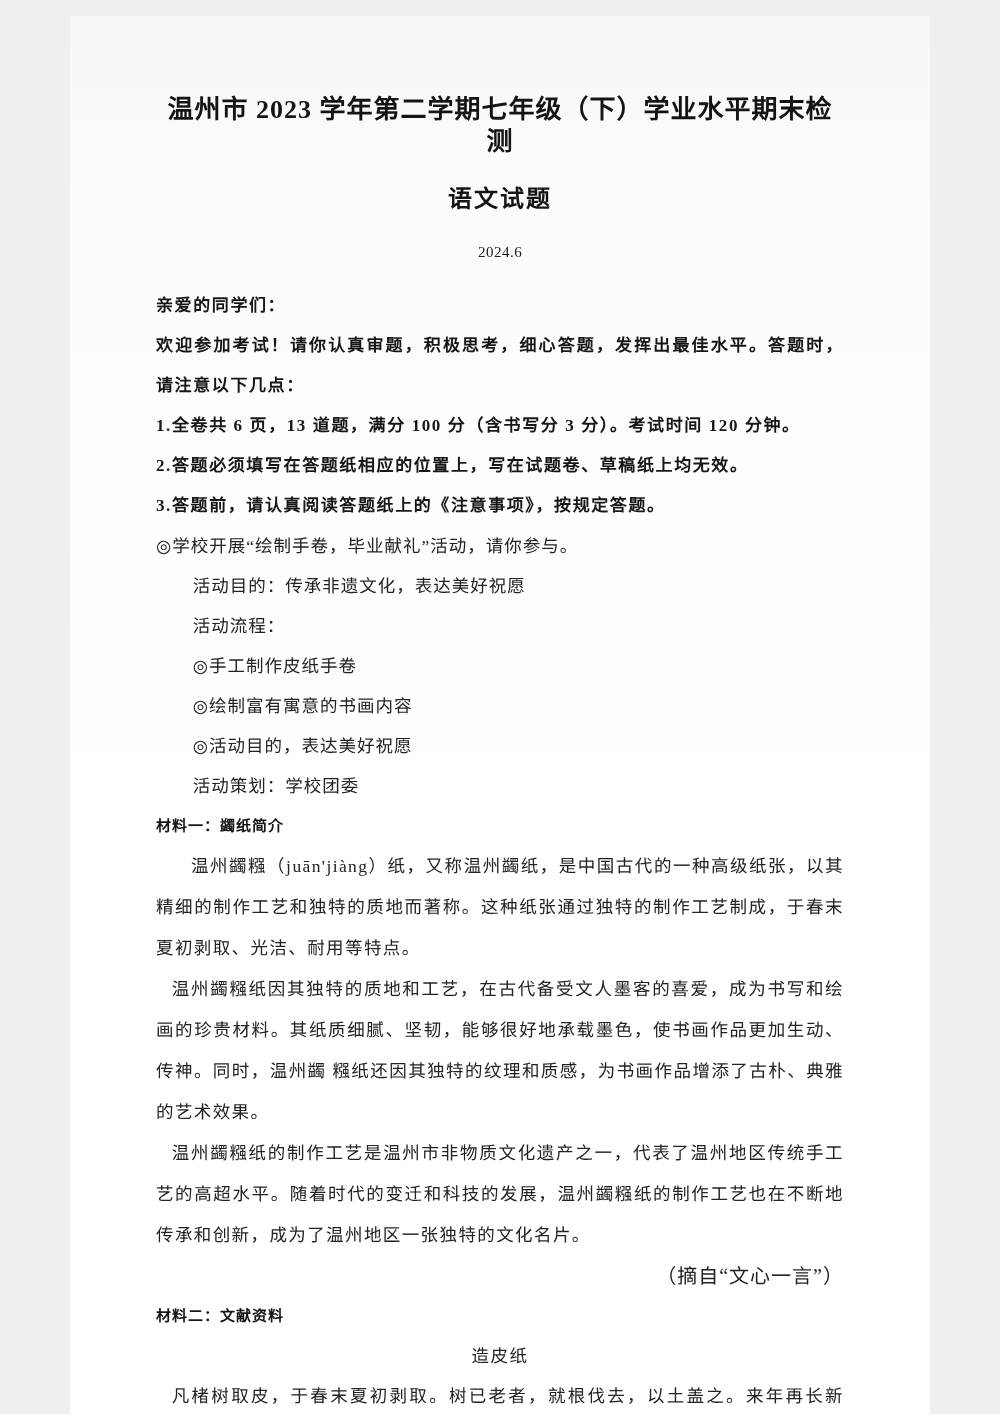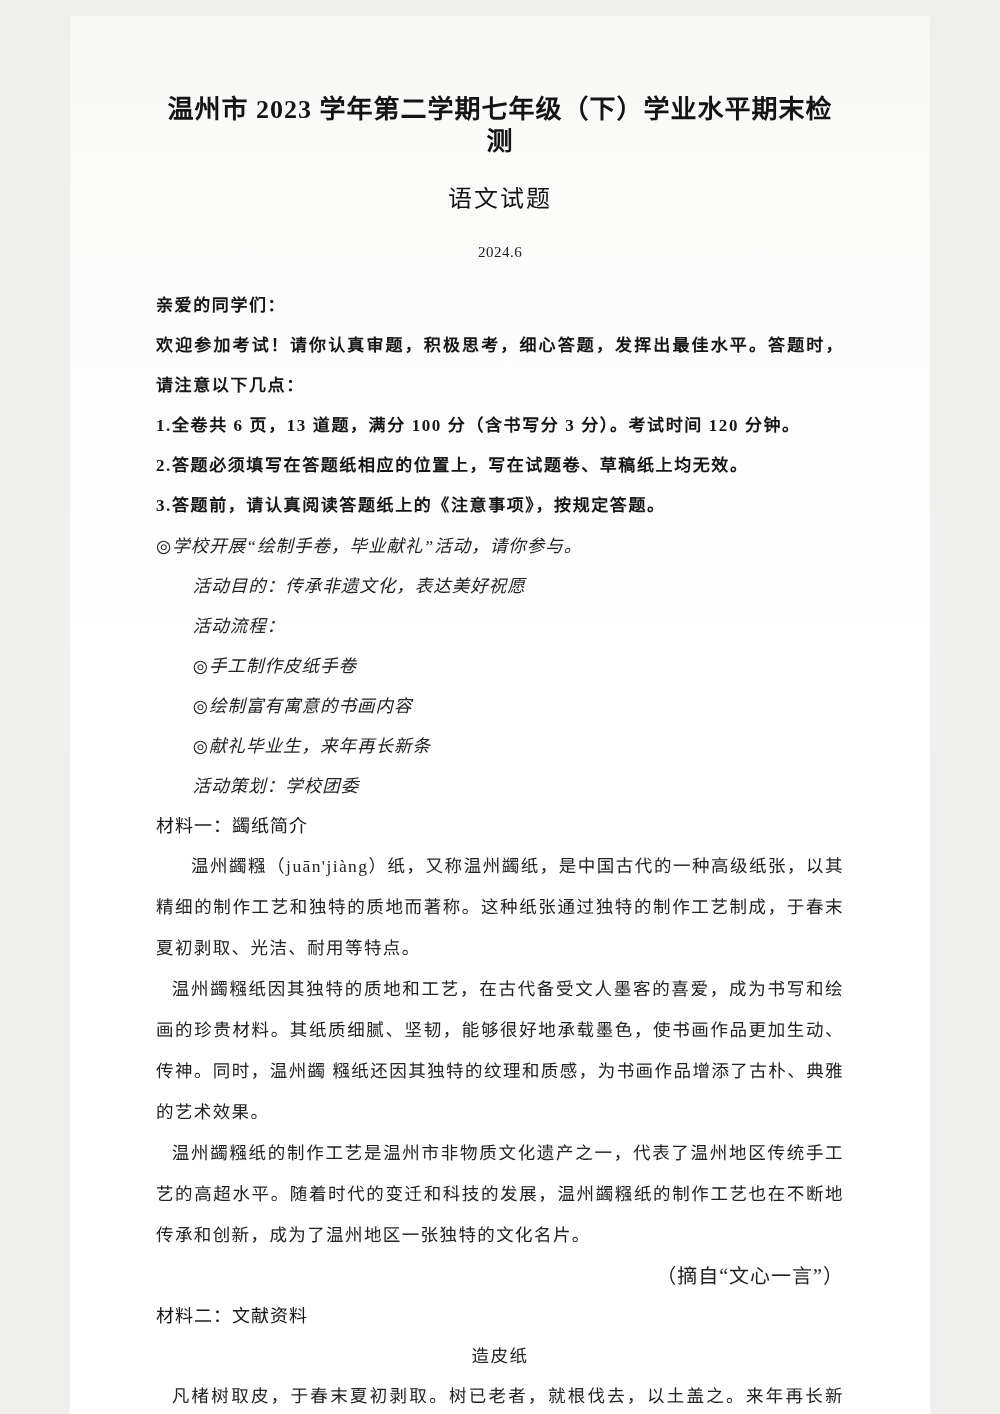--- a/index.html
+++ b/index.html
@@ -24,21 +24,21 @@
     font-size: 26px;
     font-weight: bold;
     text-align: center;
     letter-spacing: 1px;
     line-height: 32px;
     margin: 0 0 0 0;
     color: #141414;
   }
   .subject {
     font-size: 24px;
-    font-weight: normal;
+    font-weight: bold;
     text-align: center;
     letter-spacing: 2px;
     margin: 26px 0 0 0;
     line-height: 30px;
     color: #141414;
   }
   .exam-date {
     font-size: 15px;
     text-align: center;
     margin: 26px 0 0 0;
@@ -55,37 +55,36 @@
     font-weight: bold;
     letter-spacing: 1.6px;
     color: #161616;
     text-align: justify;
   }
   .salutation { margin-top: 22px; }
   .regular {
     font-size: 17.5px;
     letter-spacing: 1px;
     color: #222;
-    font-style: italic;
   }
   .indent-2 { padding-left: 2.1em; }
   
   .para {
     font-size: 17.5px;
     letter-spacing: 1.4px;
     line-height: 41px;
     text-align: justify;
     margin: 0;
     color: #222;
   }
   .para.first-indent-2 { text-indent: 2em; }
   .para.first-indent-1 { text-indent: 0.9em; }
   .mat-heading {
-    font-size: 18px;
-    font-weight: normal;
+    font-size: 15px;
+    font-weight: bold;
     letter-spacing: 1px;
     color: #161616;
   }
   .source-line {
     text-align: right;
     font-size: 20px;
     letter-spacing: 1px;
     margin: 0;
     line-height: 40px;
     color: #222;
@@ -112,21 +111,21 @@
   <p class="ln bold-intro">欢迎参加考试！请你认真审题，积极思考，细心答题，发挥出最佳水平。答题时，请注意以下几点：</p>
   <p class="ln bold-intro">1.全卷共 6 页，13 道题，满分 100 分（含书写分 3 分）。考试时间 120 分钟。</p>
   <p class="ln bold-intro">2.答题必须填写在答题纸相应的位置上，写在试题卷、草稿纸上均无效。</p>
   <p class="ln bold-intro">3.答题前，请认真阅读答题纸上的《注意事项》，按规定答题。</p>
 
   <p class="ln regular">◎学校开展“绘制手卷，毕业献礼”活动，请你参与。</p>
   <p class="ln regular indent-2">活动目的：传承非遗文化，表达美好祝愿</p>
   <p class="ln regular indent-2">活动流程：</p>
   <p class="ln regular indent-2">◎手工制作皮纸手卷</p>
   <p class="ln regular indent-2">◎绘制富有寓意的书画内容</p>
-  <p class="ln regular indent-2">◎献礼毕业生，来年再长新条</p>
+  <p class="ln regular indent-2">◎活动目的，表达美好祝愿</p>
   <p class="ln regular indent-2">活动策划：学校团委</p>
 
   <p class="ln mat-heading">材料一：蠲纸简介</p>
   <p class="para first-indent-2">温州蠲糨（juān'jiàng）纸，又称温州蠲纸，是中国古代的一种高级纸张，以其精细的制作工艺和独特的质地而著称。这种纸张通过独特的制作工艺制成，于春末夏初剥取、光洁、耐用等特点。</p>
   <p class="para first-indent-1">温州蠲糨纸因其独特的质地和工艺，在古代备受文人墨客的喜爱，成为书写和绘画的珍贵材料。其纸质细腻、坚韧，能够很好地承载墨色，使书画作品更加生动、传神。同时，温州蠲 糨纸还因其独特的纹理和质感，为书画作品增添了古朴、典雅的艺术效果。</p>
   <p class="para first-indent-1">温州蠲糨纸的制作工艺是温州市非物质文化遗产之一，代表了温州地区传统手工艺的高超水平。随着时代的变迁和科技的发展，温州蠲糨纸的制作工艺也在不断地传承和创新，成为了温州地区一张独特的文化名片。</p>
   <p class="source-line">（摘自“文心一言”）</p>
 
   <p class="ln mat-heading">材料二：文献资料</p>
   <p class="centered-line">造皮纸</p>

